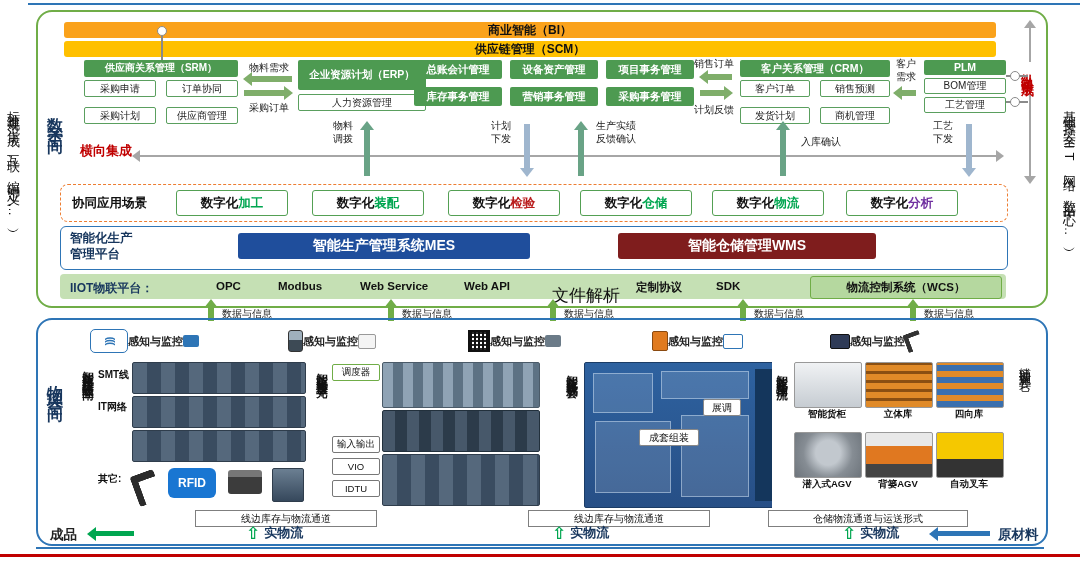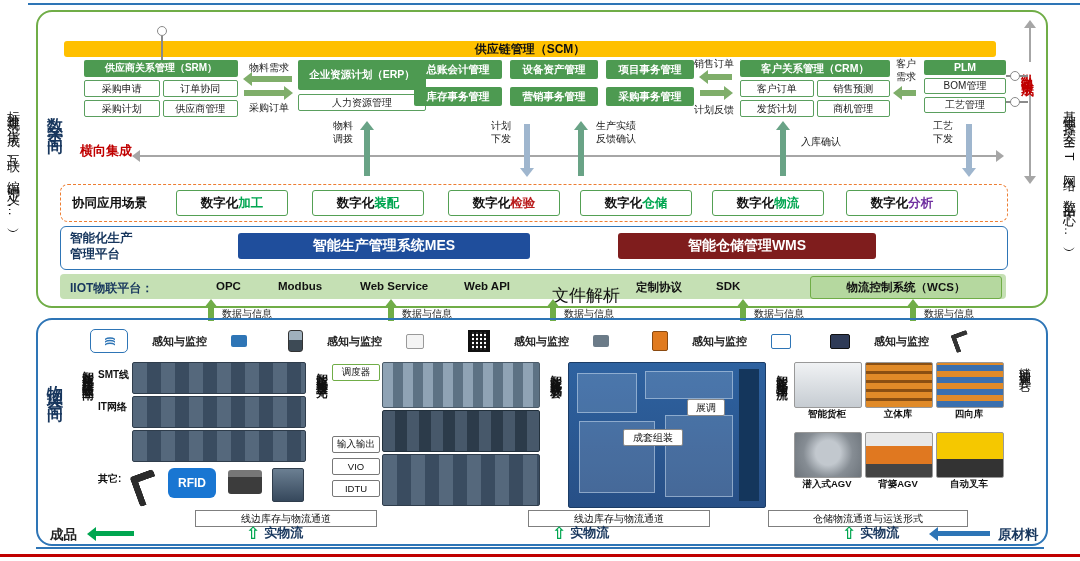--- a/index.html
+++ b/index.html
@@ -6,21 +6,21 @@
   #stage{position:relative;width:1080px;height:561px;background:#fff;overflow:hidden;
          font-family:"Liberation Sans","DejaVu Sans",sans-serif;color:#111}
   .abs{position:absolute}
   .vtext{writing-mode:vertical-rl;letter-spacing:3px}
   .rail{font-size:13px;color:#111;letter-spacing:4px}
   .space-label{font-size:16px;font-weight:bold;color:#17365D;letter-spacing:7px}
   .bar{display:flex;align-items:center;justify-content:center;font-size:12px;font-weight:bold;color:#111;border-radius:3px}
   .ghead{background:#4D9A51;color:#fff;font-weight:bold;display:flex;align-items:center;justify-content:center;text-align:center;line-height:1.25;border-radius:2px}
   .gitem{background:#fff;border:1px solid #5A9F5E;color:#222;font-size:10px;display:flex;align-items:center;justify-content:center;height:15px;border-radius:2px}
   .gfill{background:#4D9A51;color:#fff;font-size:10.5px;font-weight:bold;display:flex;align-items:center;justify-content:center;height:19px;border-radius:2px}
-  .grid2{display:grid;grid-template-columns:1fr 1fr;gap:3px;margin-top:3px}
+  .grid2{display:grid;grid-template-columns:1fr 1fr;gap:10px;margin-top:3px}
   .grid3{display:grid;grid-template-columns:repeat(3,1fr);gap:8px}
   .lbl{font-size:10px;color:#222;text-align:center;line-height:1.25}
   .arrow{position:absolute;background:currentColor}
   .arrow.h{height:6px}
   .arrow.v{width:6px}
   .arrow.left::before{content:"";position:absolute;left:-9px;top:50%;transform:translateY(-50%);
      border:7px solid transparent;border-left:0;border-right:9px solid currentColor}
   .arrow.right::after{content:"";position:absolute;right:-9px;top:50%;transform:translateY(-50%);
      border:7px solid transparent;border-right:0;border-left:9px solid currentColor}
   .arrow.up::before{content:"";position:absolute;top:-9px;left:50%;transform:translateX(-50%);
@@ -30,21 +30,21 @@
   .dblh{position:absolute;height:2px;background:#A6A6A6}
   .dblh::before{content:"";position:absolute;left:-8px;top:-5px;border:6px solid transparent;border-left:0;border-right:8px solid #A6A6A6}
   .dblh::after{content:"";position:absolute;right:-8px;top:-5px;border:6px solid transparent;border-right:0;border-left:8px solid #A6A6A6}
   .dblv{position:absolute;width:2px;background:#A6A6A6}
   .dblv::before{content:"";position:absolute;top:-8px;left:-5px;border:6px solid transparent;border-top:0;border-bottom:8px solid #A6A6A6}
   .dblv::after{content:"";position:absolute;bottom:-8px;left:-5px;border:6px solid transparent;border-bottom:0;border-top:8px solid #A6A6A6}
   .dot{position:absolute;width:8px;height:8px;border:1.5px solid #8a8a8a;border-radius:50%;background:#fff}
   .stem{position:absolute;background:#8a8a8a}
   .scen{height:24px;background:#fff;border:1.5px solid #54A054;border-radius:3px;display:flex;align-items:center;justify-content:center;font-weight:bold;font-size:12.5px}
   .chan{height:15px;background:#fff;border:1px solid #7f7f7f;font-size:10px;display:flex;align-items:center;justify-content:center}
-  .sense{display:flex;align-items:center;gap:24px;height:26px}
+  .sense{display:flex;align-items:center;gap:0;height:26px}
   .sense-lbl{font-size:11px;font-weight:600;color:#222;white-space:nowrap}
   .wifi-box{width:36px;height:22px;border:1.5px solid #2E75B6;border-radius:5px;display:flex;align-items:center;justify-content:center;background:#fff}
   .wifi-glyph{transform:rotate(-90deg);color:#2E75B6;font-weight:bold;font-size:11px;letter-spacing:-1px;line-height:1;display:inline-block}
   .mini{width:16px;height:12px;border-radius:2px;background:#2E75B6;display:inline-block}
   .mini.gray{background:#6b7b88}
   .hh{width:13px;height:20px;border-radius:3px;background:linear-gradient(180deg,#9fb0bd 0 45%,#3d4a55 45%);border:1px solid #333}
   .sensor{width:16px;height:13px;background:#f4f4f4;border:1px solid #999;border-radius:2px}
   .qr{width:18px;height:18px;border:2px solid #111;background:
       repeating-linear-gradient(0deg,rgba(17,17,17,.9) 0 2px,transparent 2px 4px),
       repeating-linear-gradient(90deg,#111 0 2px,#fff 2px 4px)}
@@ -84,20 +84,21 @@
 
   <div class="abs vtext rail" style="left:4px;top:100px">标准规范（集成、互联、编码定义……）</div>
   <div class="abs vtext rail" style="left:1060px;top:100px">基础支撑（安全、IT网络、数据中心……）</div>
 
   <div class="abs" style="left:36px;top:10px;width:1008px;height:294px;border:2px solid #70AD47;border-radius:16px"></div>
   <div class="abs vtext space-label" style="left:44px;top:104px">数字空间</div>
 
   <div class="dblv" style="left:1029px;top:28px;height:148px"></div>
   <div class="abs vtext redlbl" style="left:1018px;top:62px;background:#fff;padding:2px 0">纵向集成</div>
 
+  <div class="abs bar" style="left:64px;top:22px;width:932px;height:16px;background:#FAA21B">商业智能（BI）</div>
   <div class="abs bar" style="left:64px;top:41px;width:932px;height:16px;background:#FFC000">供应链管理（SCM）</div>
   <div class="stem" style="left:161px;top:36px;width:2px;height:26px"></div>
   <div class="dot" style="left:157px;top:26px"></div>
 
   <div class="abs" style="left:84px;top:60px;width:154px">
     <div class="ghead" style="height:17px;font-size:10px">供应商关系管理（SRM）</div>
     <div class="grid2">
       <div class="gitem">采购申请</div>
       <div class="gitem">订单协同</div>
       <div class="gitem">采购计划</div>
@@ -275,21 +276,21 @@
     <div class="ptitle" style="left:2px;top:4px;height:140px">智能化光模块单元</div>
     <div class="abs sbox" style="left:20px;top:4px">调度器</div>
     <div class="abs sbox dark" style="left:20px;top:76px">输入输出</div>
     <div class="abs sbox dark" style="left:20px;top:98px">VIO</div>
     <div class="abs sbox dark" style="left:20px;top:120px">IDTU</div>
     <div class="abs ph2" style="left:70px;top:2px;width:156px;height:44px"></div>
     <div class="abs ph3" style="left:70px;top:50px;width:156px;height:40px"></div>
     <div class="abs ph-strip" style="left:70px;top:94px;width:156px;height:50px"></div>
   </div>
 
-  <div class="abs panel" style="left:546px;top:360px;width:222px;height:148px">
+  <div class="abs panel" style="left:562px;top:360px;width:222px;height:148px">
     <div class="ptitle" style="left:2px;top:6px;height:136px">智能化整机成套</div>
     <div class="plan" style="left:22px;top:2px;width:196px;height:144px">
       <div class="plan-region" style="left:8px;top:10px;width:58px;height:38px"></div>
       <div class="plan-region" style="left:76px;top:8px;width:86px;height:26px"></div>
       <div class="plan-region" style="left:10px;top:58px;width:74px;height:70px"></div>
       <div class="plan-region" style="left:96px;top:52px;width:66px;height:80px"></div>
       <div class="plan-dark" style="left:170px;top:6px;width:20px;height:132px"></div>
       <div class="plan-lbl" style="left:118px;top:36px;width:36px;height:15px">展调</div>
       <div class="plan-lbl" style="left:54px;top:66px;width:58px;height:15px">成套组装</div>
     </div>

